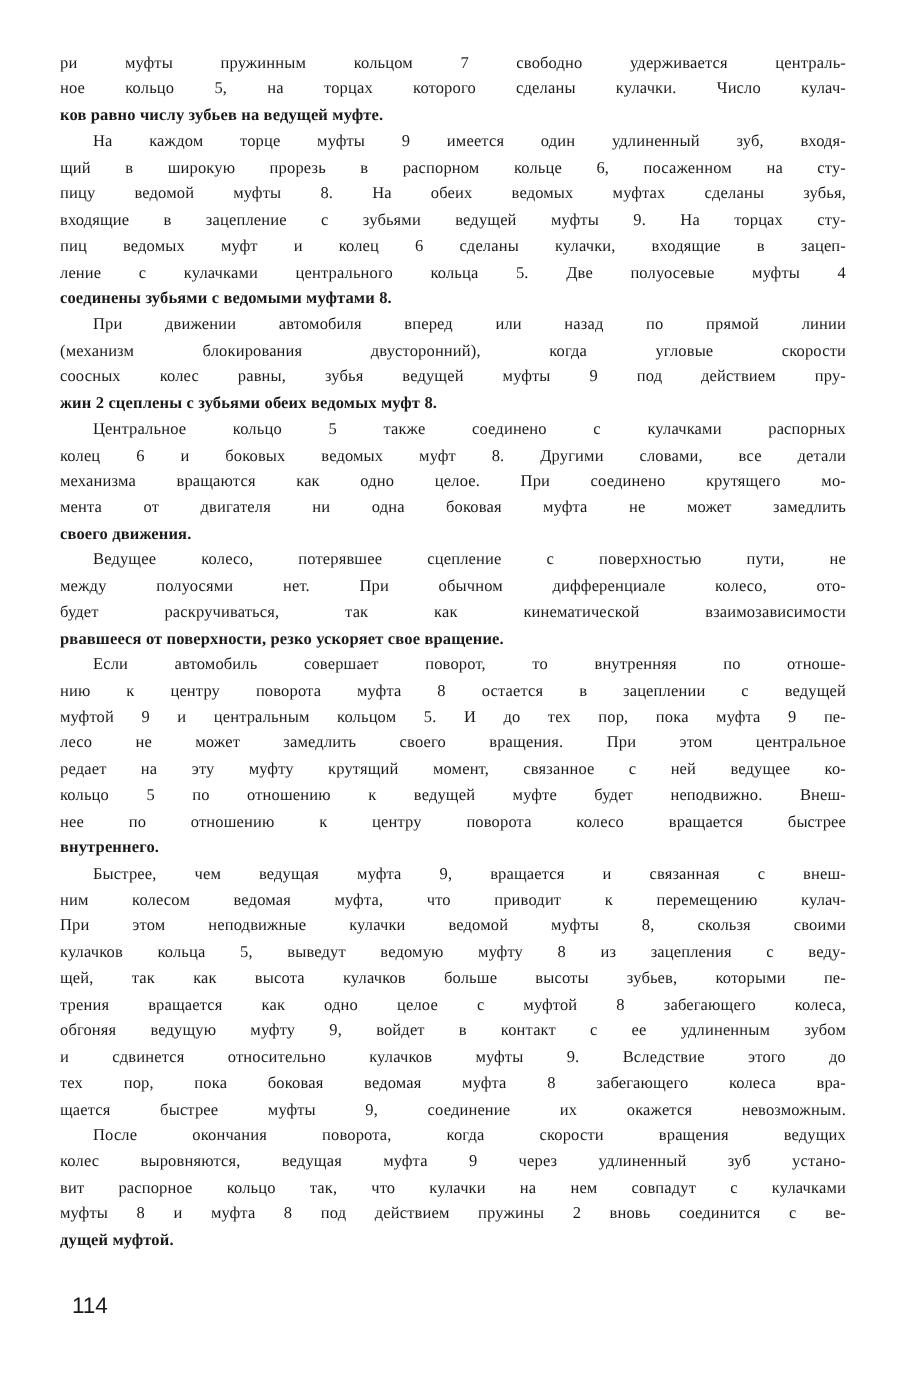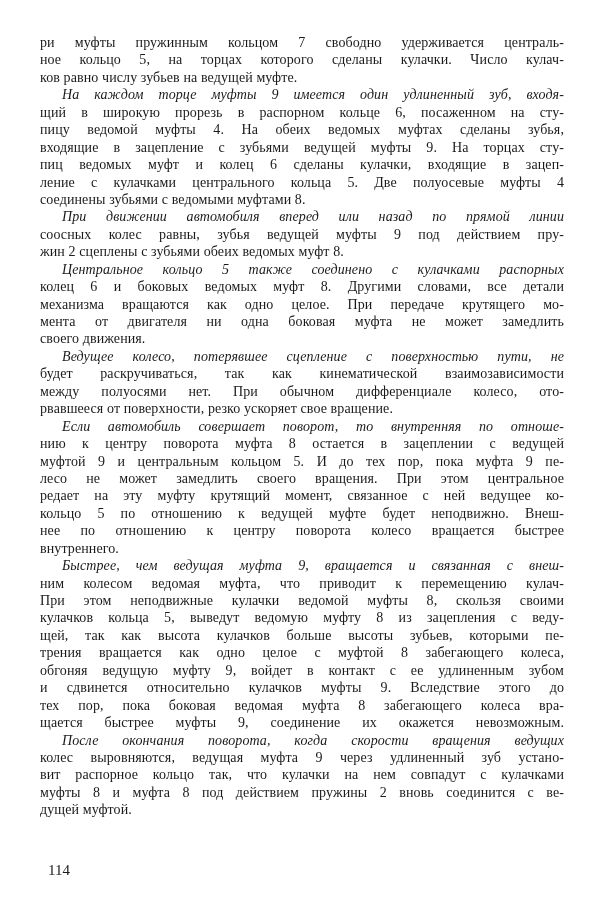--- a/index.html
+++ b/index.html
@@ -14,73 +14,75 @@
   .page {
     position: absolute;
     left: 40px;
     top: 34px;
     width: 524px;
   }
   .line {
     display: block;
     height: 17.45px;
     line-height: 17.45px;
-    font-size: 14px;
+    font-size: 11px;
     white-space: nowrap;
     text-align: justify;
     text-align-last: justify;
     letter-spacing: 0.1px;
   }
   .line.last {
     text-align-last: left;
+    font-weight: bold;
   }
-  .line.indent { padding-left: 22px; font-style: italic; }
+  .line.indent { padding-left: 22px; }
   .page-number {
     position: absolute;
     left: 48px;
     top: 862px;
     font-size: 15px;
-    font-family: Liberation Serif, serif;
+    font-family: Liberation Sans, sans-serif;
     color: #1a1a1a;
   }
 </style>
 </head>
 <body>
 
 <div class="page">
   <div class="paragraph">
     <span class="line">ри муфты пружинным кольцом 7 свободно удерживается централь-</span>
     <span class="line">ное кольцо 5, на торцах которого сделаны кулачки. Число кулач-</span>
     <span class="line last">ков равно числу зубьев на ведущей муфте.</span>
   </div>
   <div class="paragraph">
     <span class="line indent">На каждом торце муфты 9 имеется один удлиненный зуб, входя-</span>
     <span class="line">щий в широкую прорезь в распорном кольце 6, посаженном на сту-</span>
-    <span class="line">пицу ведомой муфты 4. На обеих ведомых муфтах сделаны зубья,</span>
+    <span class="line">пицу ведомой муфты 8. На обеих ведомых муфтах сделаны зубья,</span>
     <span class="line">входящие в зацепление с зубьями ведущей муфты 9. На торцах сту-</span>
     <span class="line">пиц ведомых муфт и колец 6 сделаны кулачки, входящие в зацеп-</span>
     <span class="line">ление с кулачками центрального кольца 5. Две полуосевые муфты 4</span>
     <span class="line last">соединены зубьями с ведомыми муфтами 8.</span>
   </div>
   <div class="paragraph">
     <span class="line indent">При движении автомобиля вперед или назад по прямой линии</span>
+    <span class="line">(механизм блокирования двусторонний), когда угловые скорости</span>
     <span class="line">соосных колес равны, зубья ведущей муфты 9 под действием пру-</span>
     <span class="line last">жин 2 сцеплены с зубьями обеих ведомых муфт 8.</span>
   </div>
   <div class="paragraph">
     <span class="line indent">Центральное кольцо 5 также соединено с кулачками распорных</span>
     <span class="line">колец 6 и боковых ведомых муфт 8. Другими словами, все детали</span>
-    <span class="line">механизма вращаются как одно целое. При передаче крутящего мо-</span>
+    <span class="line">механизма вращаются как одно целое. При соединено крутящего мо-</span>
     <span class="line">мента от двигателя ни одна боковая муфта не может замедлить</span>
     <span class="line last">своего движения.</span>
   </div>
   <div class="paragraph">
     <span class="line indent">Ведущее колесо, потерявшее сцепление с поверхностью пути, не</span>
+    <span class="line">между полуосями нет. При обычном дифференциале колесо, ото-</span>
     <span class="line">будет раскручиваться, так как кинематической взаимозависимости</span>
-    <span class="line">между полуосями нет. При обычном дифференциале колесо, ото-</span>
     <span class="line last">рвавшееся от поверхности, резко ускоряет свое вращение.</span>
   </div>
   <div class="paragraph">
     <span class="line indent">Если автомобиль совершает поворот, то внутренняя по отноше-</span>
     <span class="line">нию к центру поворота муфта 8 остается в зацеплении с ведущей</span>
     <span class="line">муфтой 9 и центральным кольцом 5. И до тех пор, пока муфта 9 пе-</span>
     <span class="line">лесо не может замедлить своего вращения. При этом центральное</span>
     <span class="line">редает на эту муфту крутящий момент, связанное с ней ведущее ко-</span>
     <span class="line">кольцо 5 по отношению к ведущей муфте будет неподвижно. Внеш-</span>
     <span class="line">нее по отношению к центру поворота колесо вращается быстрее</span>

